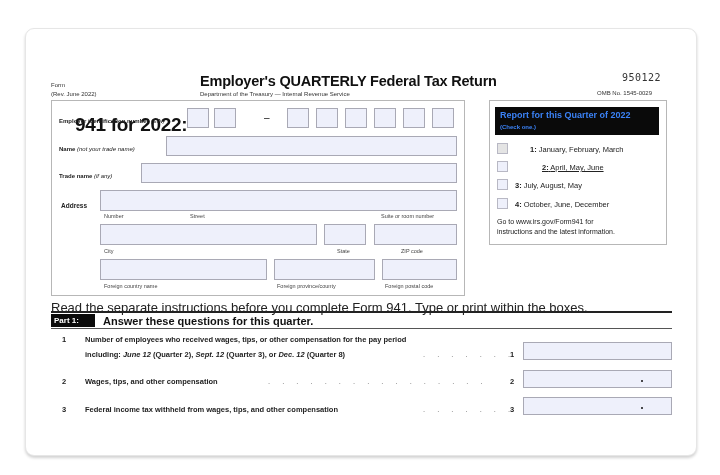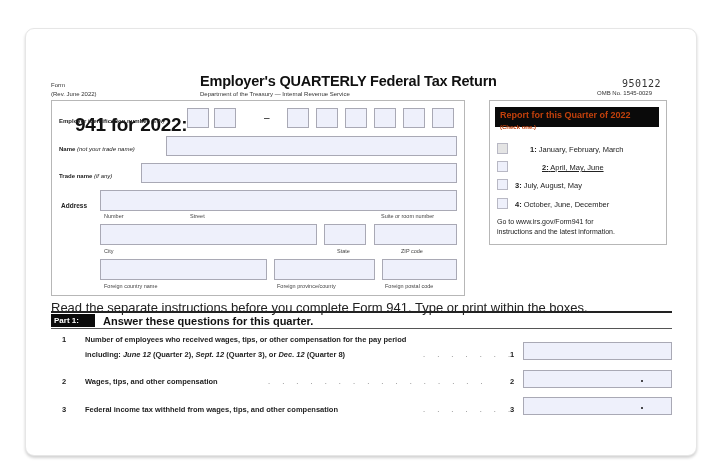--- a/index.html
+++ b/index.html
@@ -4,29 +4,29 @@
 <style>
   html,body{margin:0;padding:0;}
   body{width:720px;height:475px;background:#ffffff;position:relative;overflow:hidden;font-family:"Liberation Sans",sans-serif;color:#111;}
   .card{position:absolute;left:25px;top:28px;width:670px;height:426px;background:#fff;border:1px solid #e6e6e6;border-radius:9px;box-shadow:0 2px 3px rgba(0,0,0,0.18);}
   .abs{position:absolute;}
   .formword{left:51px;top:82px;font-size:6px;color:#333;}
   .formnum{left:75px;top:70px;font-size:19px;font-weight:bold;letter-spacing:-0.3px;margin-top:44px;}
   .rev{left:51px;top:91px;font-size:6px;color:#333;}
   .title{left:200px;top:73px;font-size:14.5px;font-weight:bold;letter-spacing:-0.2px;}
   .dept{left:200px;top:91px;font-size:6px;color:#333;}
-  .code{left:622px;top:72px;font-size:10px;font-family:"DejaVu Sans Mono",monospace;color:#333;letter-spacing:0.5px;margin-top:6px;}
+  .code{left:622px;top:72px;font-size:10px;font-family:"DejaVu Sans Mono",monospace;color:#333;letter-spacing:0.5px;}
   .omb{left:597px;top:90px;font-size:6px;color:#333;}
   .idbox{left:51px;top:100px;width:412px;height:194px;border:1px solid #b7b7b7;}
   .lbl{font-size:6px;font-weight:bold;color:#222;white-space:nowrap;}
   .lbl i{font-weight:normal;font-style:italic;}
   .fld{background:#eef0fb;border:1px solid #a9a9b5;box-sizing:border-box;}
   .sub{font-size:5.5px;color:#444;white-space:nowrap;}
   .qbox{left:489px;top:100px;width:176px;height:143px;border:1px solid #b7b7b7;background:#fff;}
-  .qhead{left:495px;top:107px;width:164px;height:20px;background:#0a0a0a;color:#c2410c;}
+  .qhead{left:495px;top:107px;width:164px;height:28px;background:#0a0a0a;color:#3b82f6;}
   .qhead .t{position:absolute;left:5px;top:3px;font-size:9px;font-weight:bold;}
   .qhead .s{position:absolute;left:5px;top:17px;font-size:6px;font-weight:bold;}
   .qcb{width:11px;height:11px;background:#eef0fb;border:1px solid #b8b8c4;box-sizing:border-box;}
   .qcb.first{background:#e4e4e4;}
   .qtxt{font-size:7.5px;color:#222;white-space:nowrap;}
   .qtxt b{font-weight:bold;}
   .goto{left:497px;top:217px;font-size:7px;color:#222;line-height:10px;}
   .read{left:51px;top:300px;font-size:13px;color:#222;}
   .rule{left:51px;top:311px;width:621px;height:2px;background:#222;}
   .p1badge{left:51px;top:314px;width:44px;height:13px;background:#0a0a0a;color:#fff;font-size:8px;font-weight:bold;padding-left:3px;box-sizing:border-box;line-height:13px;}

